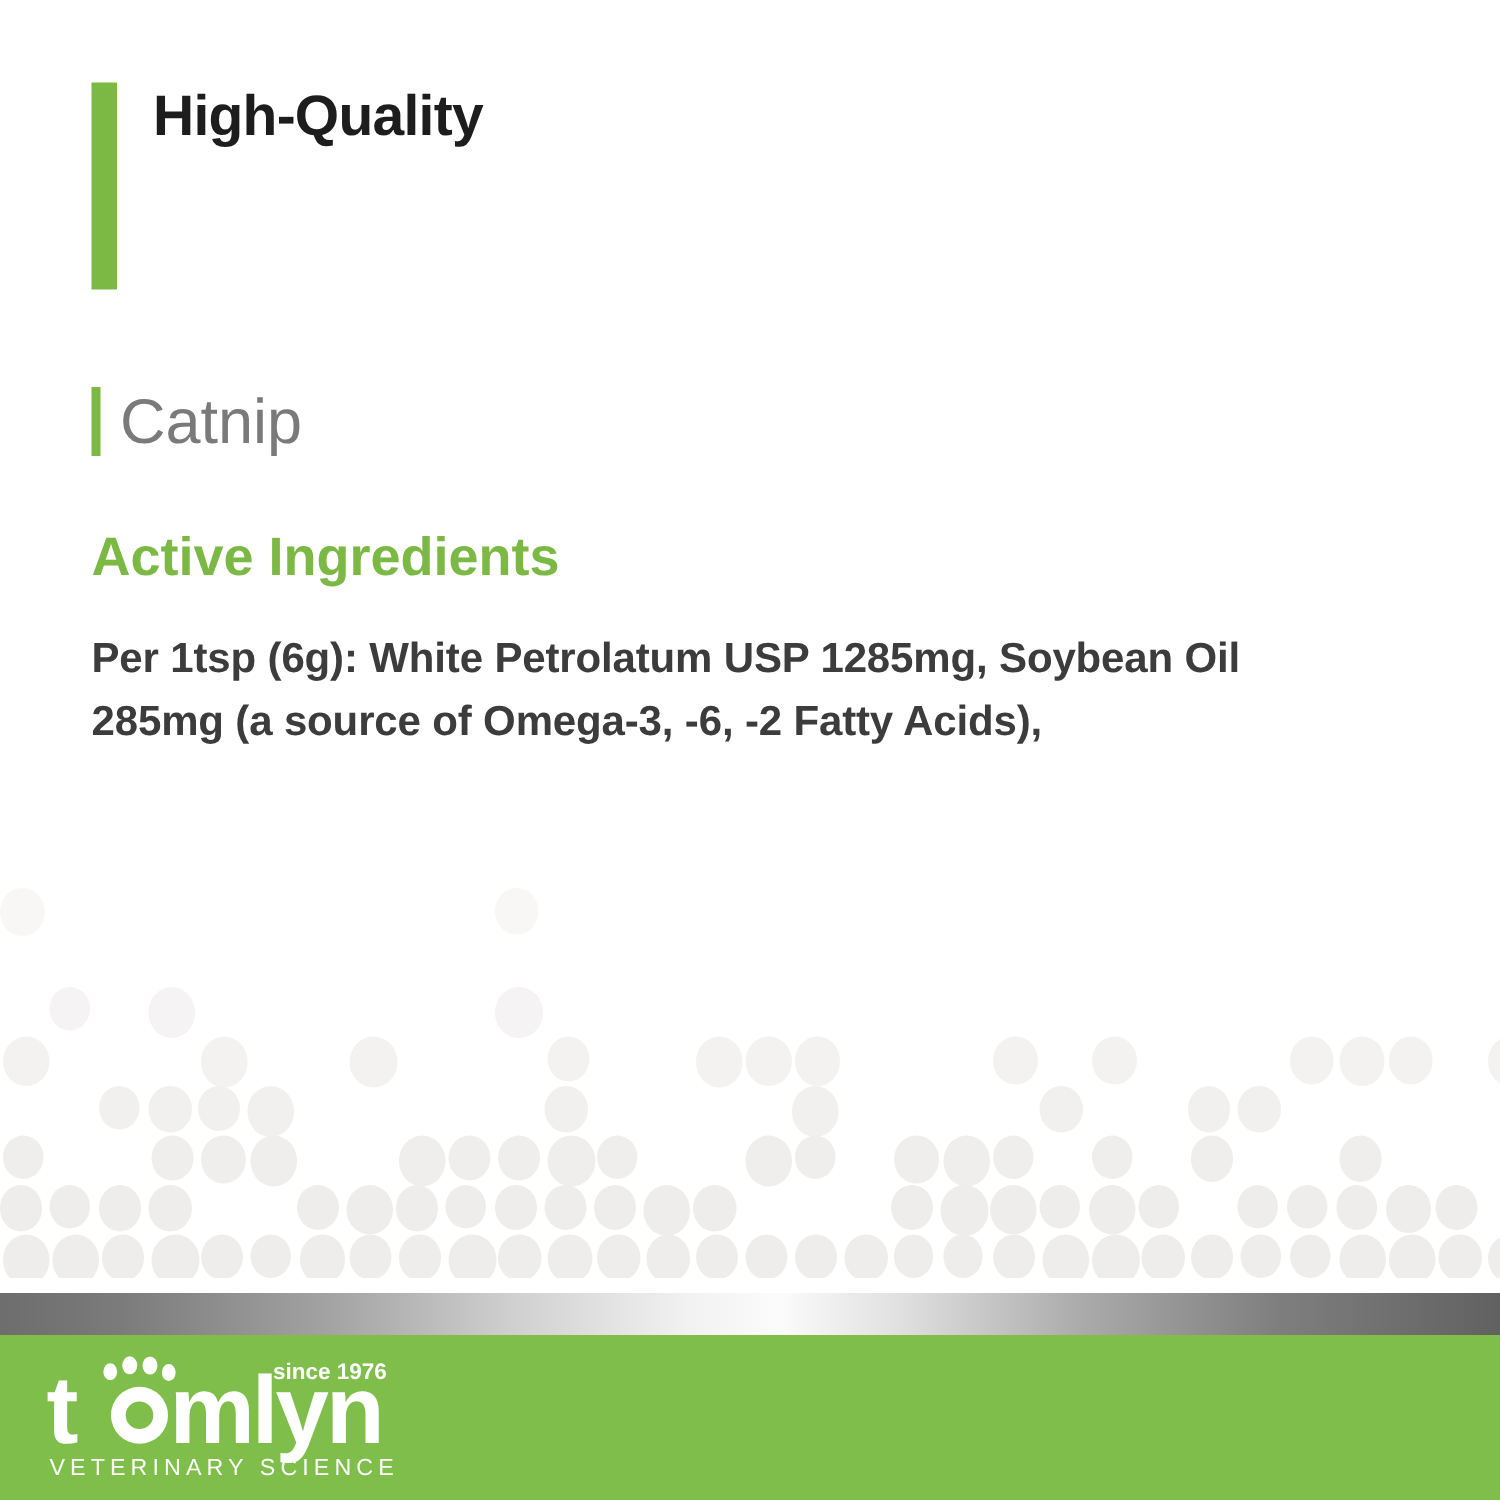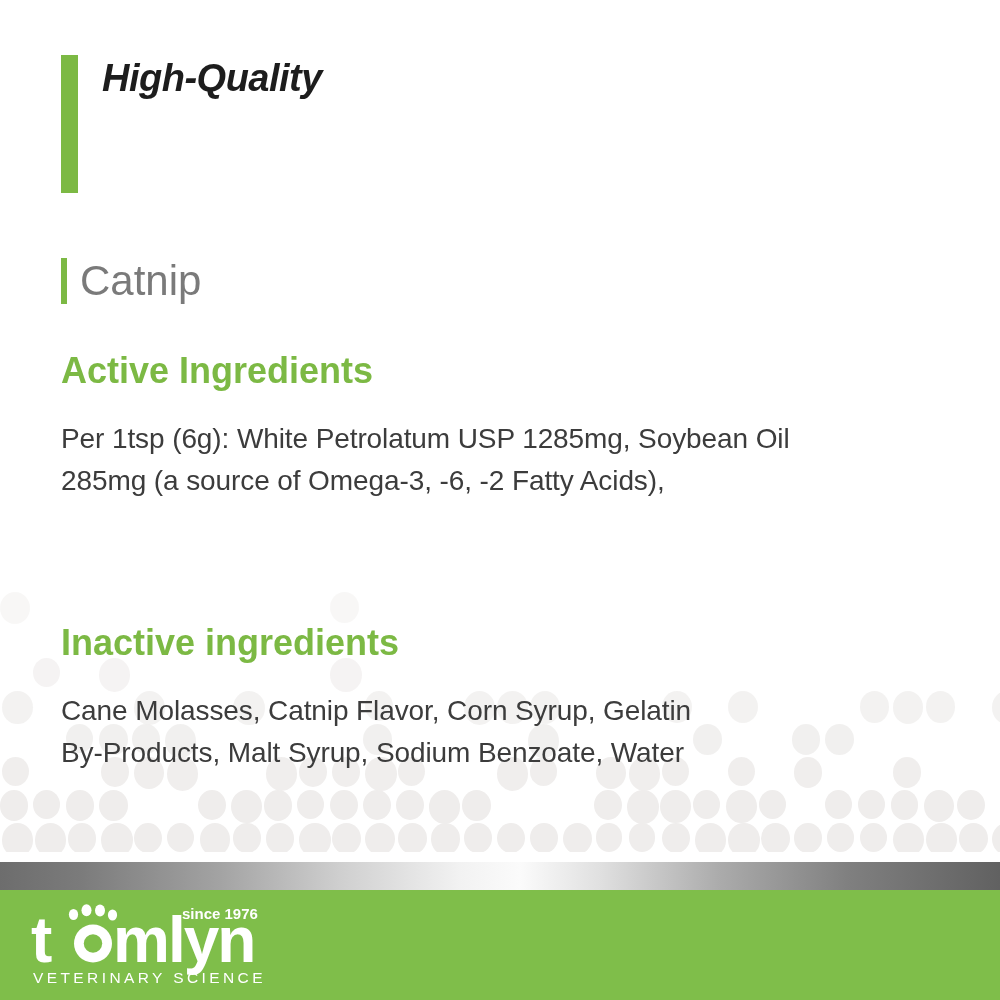--- a/index.html
+++ b/index.html
@@ -53,21 +53,20 @@
     flex: 0 0 17px;
     margin-right: 24px;
     height: 138px;
   }
   .header-text {
     display: flex;
     flex-direction: column;
     justify-content: flex-start;
   }
   .eyebrow {
-    font-style: italic;
     font-weight: 700;
     font-size: 38px;
     line-height: 1;
     letter-spacing: -0.5px;
     color: #1d1d1d;
     margin: 4px 0 0 0;
     white-space: nowrap;
   }
   .headline {
     font-weight: 700;
@@ -117,21 +116,21 @@
     font-size: 36px;
     line-height: 42px;
     font-weight: 700;
     color: #7cb944;
     margin: 0 0 26px 0;
     letter-spacing: 0px;
   }
   .section-body {
     font-size: 28px;
     line-height: 42px;
-    font-weight: 400;
+    font-weight: 700;
     color: #3c3c3c;
     margin: 0;
     letter-spacing: -0.1px;
   }
   .section-body .line { display: block; white-space: nowrap; }
 
   
   .gradient-bar {
     position: absolute;
     left: 0;
@@ -290,27 +289,20 @@
   </div>
 
   <div class="section section-active">
     <h2 class="section-title">Active Ingredients</h2>
     <p class="section-body">
       <span class="line">Per 1tsp (6g): White Petrolatum USP 1285mg, Soybean Oil</span>
       <span class="line">285mg (a source of Omega-3, -6, -2 Fatty Acids),</span>
     </p>
   </div>
 
-  <div class="section section-inactive">
-    <h2 class="section-title">Inactive ingredients</h2>
-    <p class="section-body">
-      <span class="line">Cane Molasses, Catnip Flavor, Corn Syrup, Gelatin</span>
-      <span class="line">By-Products, Malt Syrup, Sodium Benzoate, Water</span>
-    </p>
-  </div>
 
   <div class="gradient-bar"></div>
 
   <div class="footer">
     <div class="logo">
       <svg width="260" height="86" viewBox="0 0 260 86" xmlns="http://www.w3.org/2000/svg" aria-hidden="true">
 
         <g fill="#ffffff">
           <ellipse cx="42.5" cy="12.5" rx="4.6" ry="5.6"></ellipse>
           <ellipse cx="55.5" cy="8.2" rx="5.0" ry="6.0"></ellipse>

